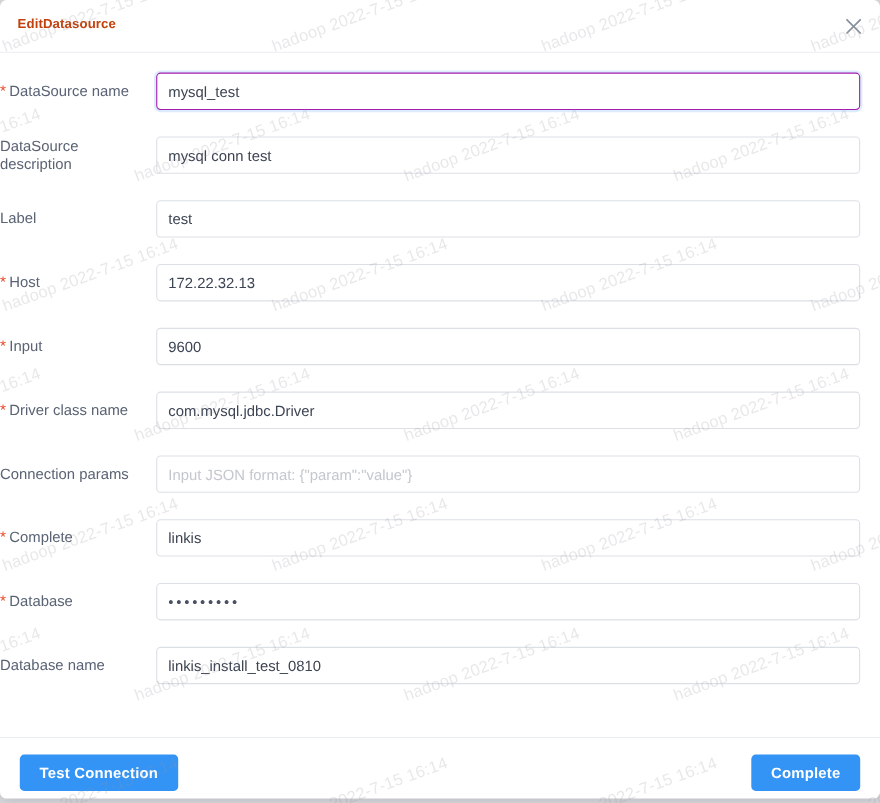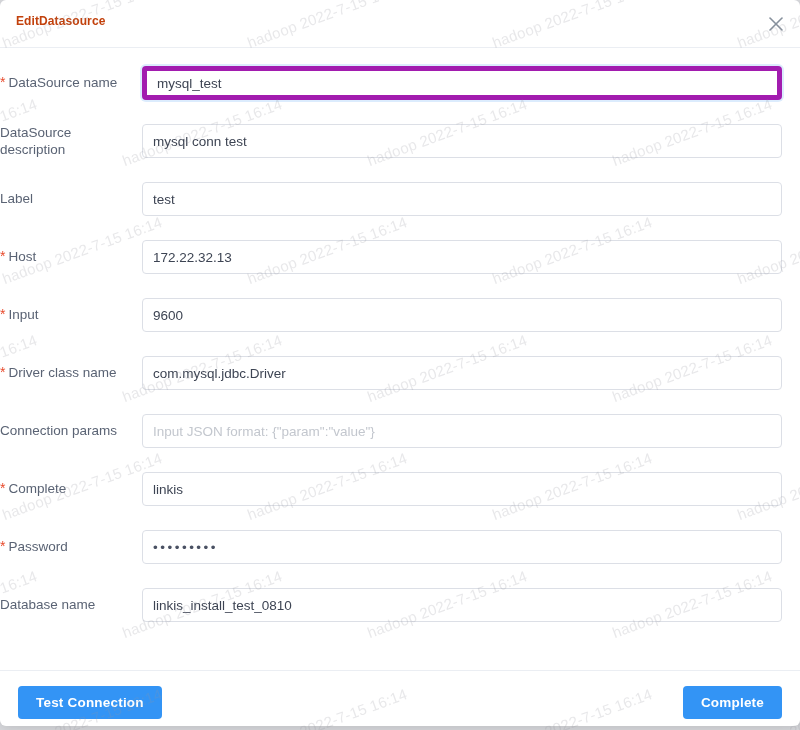--- a/index.html
+++ b/index.html
@@ -116,21 +116,21 @@
     border-radius: 4px;
     background: #fff;
     font-family: "Liberation Sans", sans-serif;
     font-size: 13.5px;
     color: #3d4453;
     padding: 0 10px;
     outline: none;
   }
   .field::placeholder { color: #c3c7ce; }
   .field.focused {
-    border: 5px solid #a21caf;
+    border: 1px solid #a21caf;
     box-shadow: 0 0 0 2px rgba(60,150,243,0.18);
   }
   .field.pw {
     letter-spacing: 2.5px;
     color: #4a5163;
   }
 
   
   .dialog-footer {
     position: relative;
@@ -198,21 +198,21 @@
       </div>
       <div class="form-row">
         <div class="form-label"><span>Connection params</span></div>
         <div class="field-wrap"><input type="text" class="field" placeholder="Input JSON format: {&quot;param&quot;:&quot;value&quot;}" value="" style=""></div>
       </div>
       <div class="form-row">
         <div class="form-label"><span class="req-star">*</span><span>Complete</span></div>
         <div class="field-wrap"><input type="text" class="field" value="linkis" style=""></div>
       </div>
       <div class="form-row">
-        <div class="form-label"><span class="req-star">*</span><span>Password</span></div>
+        <div class="form-label"><span class="req-star">*</span><span>Database</span></div>
         <div class="field-wrap"><input type="text" class="field pw" value="•••••••••" style=""></div>
       </div>
       <div class="form-row">
         <div class="form-label"><span>Database name</span></div>
         <div class="field-wrap"><input type="text" class="field" value="linkis_install_test_0810" style=""></div>
       </div>
     </div>
 
   <div class="dialog-footer">
     <button class="btn btn-test">Test Connection</button>

